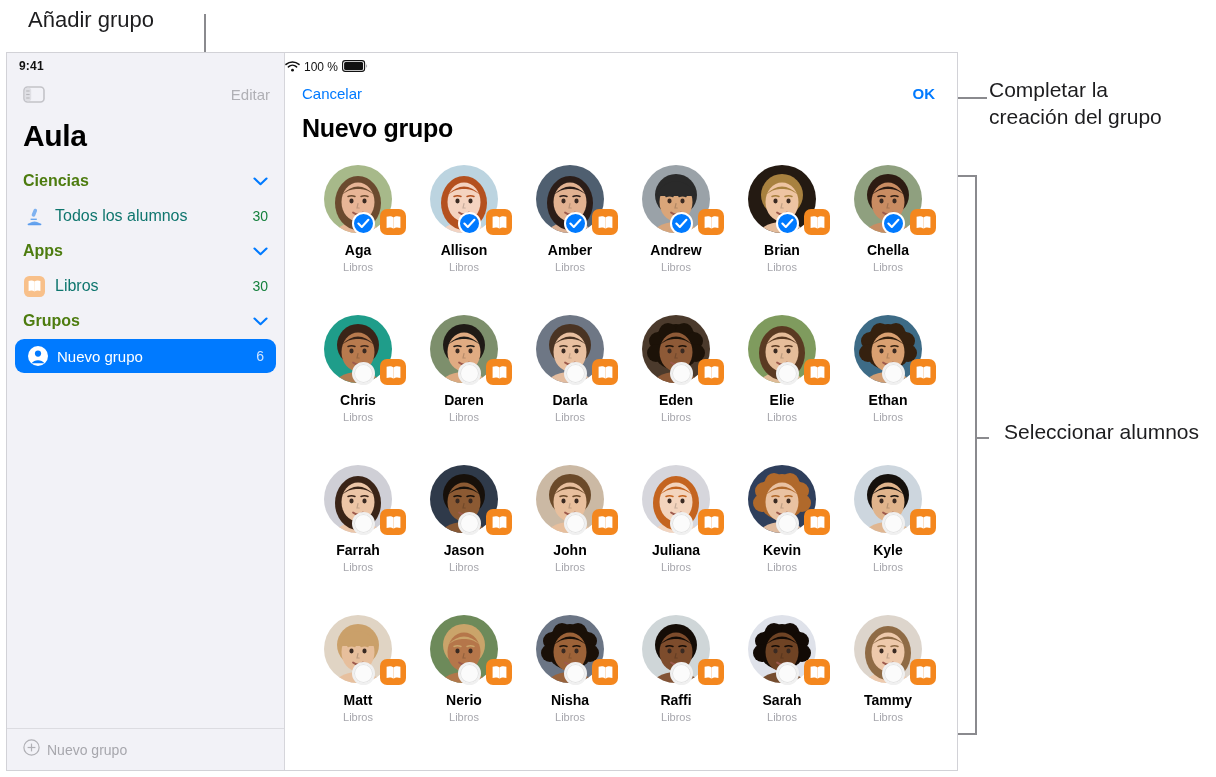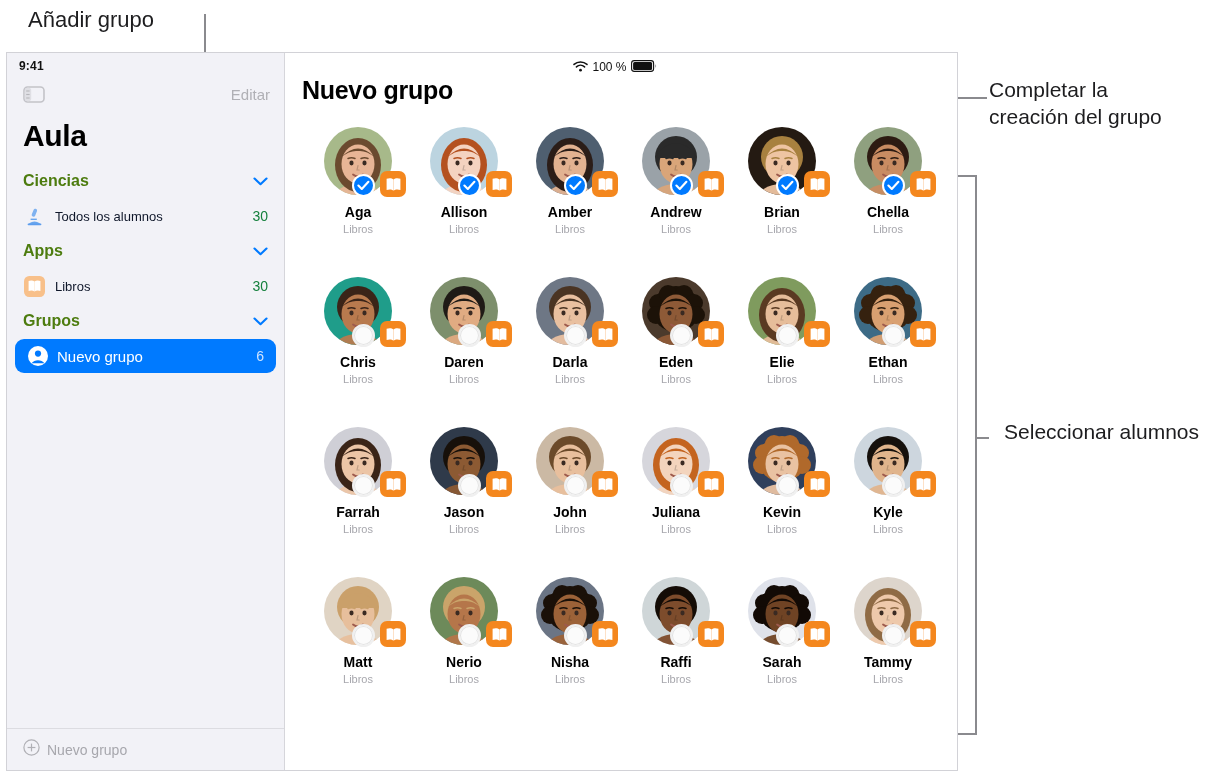--- a/index.html
+++ b/index.html
@@ -113,21 +113,21 @@
   .chev { color: #007aff; display: block; }
 
   .sb-row {
     display: flex;
     align-items: center;
     padding: 6px 16px 6px 16px;
     gap: 10px;
     height: 34px;
   }
   .sb-row-icon { width: 22px; height: 22px; display: flex; align-items: center; justify-content: center; flex: none; }
-  .sb-row-label { flex: 1; font-size: 13px; color: #0f172a; }
+  .sb-row-label { flex: 1; font-size: 16px; color: #0f766e; }
   .sb-row-count { font-size: 14px; color: #15803d; }
 
   .sb-row-selected {
     margin: 0 8px;
     padding: 7px 12px;
     background: #007aff;
     border-radius: 9px;
     height: 34px;
     display: flex;
     align-items: center;
@@ -153,21 +153,21 @@
     flex: 1;
     position: relative;
     background: #ffffff;
     display: flex;
     flex-direction: column;
   }
 
   .status-right {
     display: flex;
     align-items: center;
-    justify-content: center;
+    justify-content: flex-start;
     gap: 4px;
     padding: 6px 12px 0 0;
     height: 21px;
   }
   .batt-pct { font-size: 12px; color: #111; }
 
   .main-toolbar {
     height: 38px;
     display: flex;
     align-items: center;
@@ -376,20 +376,24 @@
         <span class="batt-pct">100 %</span>
         <span>
           <svg width="26" height="12" viewBox="0 0 26 12">
             <rect x="0.6" y="0.6" width="22" height="10.8" rx="2.6" fill="none" stroke="#111" stroke-width="1.1"></rect>
             <rect x="2.1" y="2.1" width="19" height="7.8" rx="1.5" fill="#111"></rect>
             <path d="M24.2 4.2 A2.2 2.2 0 0 1 24.2 7.8 Z" fill="#9a9a9e"></path>
           </svg>
         </span>
       </div>
 
+      <div class="main-toolbar">
+        <span class="link-btn">Cancelar</span>
+        <span class="link-btn bold">OK</span>
+      </div>
 
       <div class="main-title">Nuevo grupo</div>
 
       <div id="student-grid">
           <div class="student">
             <div class="avatar-wrap">
               <div class="avatar">
                 <svg viewBox="0 0 68 68">
                   <rect x="0" y="0" width="68" height="68" fill="#a7b98a"></rect>
                   <ellipse cx="34" cy="74" rx="26" ry="17" fill="#e8b596" opacity="0.95"></ellipse>

